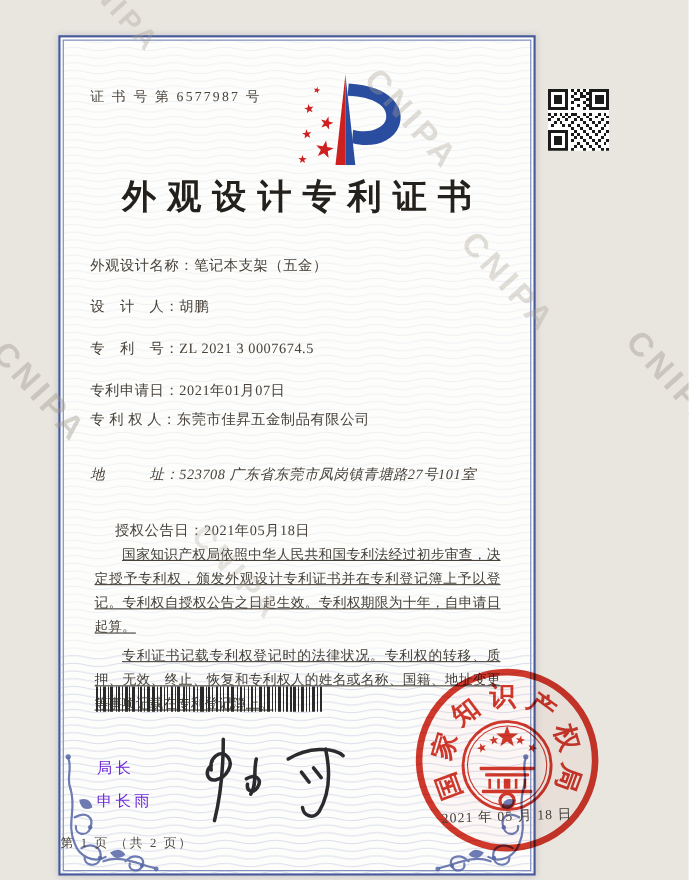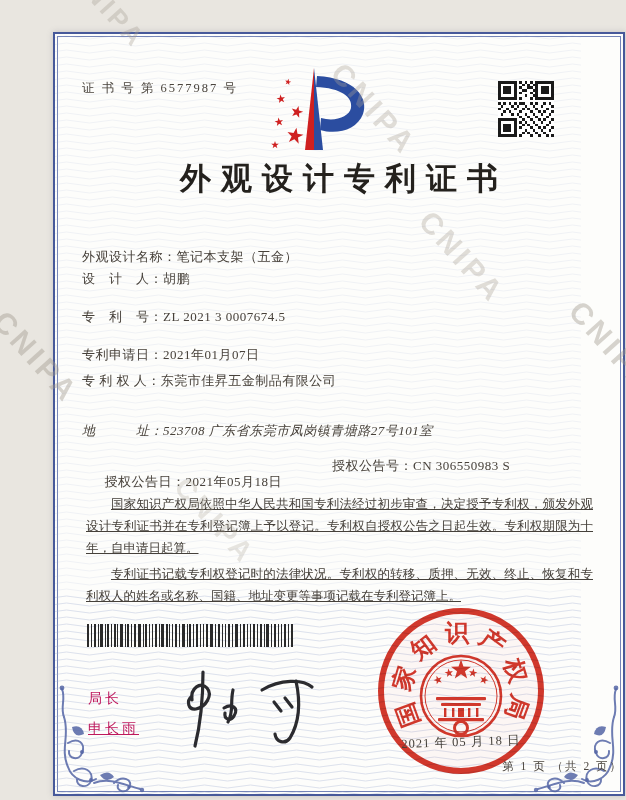--- a/index.html
+++ b/index.html
@@ -3,21 +3,21 @@
 <meta charset="utf-8">
 <style>
   html,body{margin:0;padding:0;}
   body{
     width:626px;height:800px;position:relative;overflow:hidden;
     background:#e9e6e0;
     font-family:"Liberation Serif","DejaVu Serif",serif;
   }
   
   .sheet{
-    position:absolute;left:53px;top:32px;width:572px;height:764px;
+    position:absolute;left:53px;top:32px;width:434px;height:764px;
     box-sizing:border-box;border:2px solid #47599a;background:#fdfdfb;
     box-shadow:0 0 6px rgba(90,90,110,.25);
   }
   .sheet-inner{position:absolute;inset:2px;border:1px solid #7484b8;}
   .waves{position:absolute;inset:0;width:100%;height:100%;z-index:0;}
   .corner{position:absolute;bottom:1px;z-index:1;}
   .corner.left{left:1px;}
   .corner.right{right:1px;transform:scaleX(-1);}
   
   .cert-no{
@@ -27,45 +27,45 @@
   .logo{position:absolute;left:202px;top:28px;z-index:2;}
   .qr{position:absolute;left:443px;top:47px;z-index:2;}
   .title{
     position:absolute;left:0;right:0;top:124px;z-index:2;
     text-align:center;font-size:31px;font-weight:bold;color:#24211d;
     letter-spacing:10px;text-indent:10px;
   }
   .fields{position:absolute;left:27px;right:24px;top:198px;z-index:2;color:#47413a;}
   .frow{position:absolute;left:0;font-size:13px;letter-spacing:.5px;white-space:pre;}
   .frow .lbl{white-space:pre;}
-  .frow.r0{top:0;margin-top:16px;} .frow.r1{top:38px;} .frow.r2{top:76px;}
+  .frow.r0{top:0;} .frow.r1{top:38px;} .frow.r2{top:76px;}
   .frow.r3{top:114px;} .frow.r4{top:140px;} .frow.r5{top:190px;font-style:italic;}
   .frow.r6{top:225px;width:100%;}
   .grant-no{position:absolute;left:250px;top:0;white-space:pre;}
   .paras{
     position:absolute;left:27px;right:26px;top:455px;z-index:2;
     font-size:12.5px;line-height:22px;color:#46413b;text-align:justify;
   }
   .paras p{margin:4px;text-indent:2em;text-decoration:underline;}
   .barcode{position:absolute;left:32px;top:590px;z-index:2;}
   .signer{
     position:absolute;left:33px;top:656px;z-index:2;
-    font-size:14px;letter-spacing:3px;color:#be185d;
-  }
-  .signer .name{position:absolute;left:0;top:30px;white-space:nowrap;text-decoration:underline;}
+    font-size:14px;letter-spacing:3px;color:#6d28d9;
+  }
+  .signer .name{position:absolute;left:0;top:30px;white-space:nowrap;}
   .signature{position:absolute;left:115px;top:628px;z-index:2;}
   .seal{position:absolute;left:319px;top:570px;z-index:3;opacity:.93;mix-blend-mode:multiply;}
   .seal-date{
     position:absolute;left:316px;top:700px;width:180px;z-index:4;
     text-align:center;font-size:12.5px;letter-spacing:1px;color:#44403a;
     transform:rotate(-2deg);white-space:pre;
   }
   .footer{
     position:absolute;left:0;right:0;top:725px;z-index:2;
-    text-align:right;font-size:11.5px;letter-spacing:2px;color:#4c463f;white-space:pre;
+    text-align:left;font-size:11.5px;letter-spacing:2px;color:#4c463f;white-space:pre;
   }
   
   .wm{
     position:absolute;z-index:5;pointer-events:none;
     font-family:"Liberation Sans","DejaVu Sans",sans-serif;
     font-weight:bold;letter-spacing:4px;color:rgba(168,160,148,.35);
     transform:rotate(48deg);white-space:nowrap;
   }
   .wm.w1{left:318px;top:92px;font-size:30px;}
   .wm.w2{left:406px;top:240px;font-size:30px;}
@@ -186,21 +186,20 @@
 
   <div class="fields">
     <div class="frow r0"><span class="lbl">外观设计名称：</span><span>笔记本支架（五金）</span></div>
     <div class="frow r1"><span class="lbl">设　计　人：</span><span>胡鹏</span></div>
     <div class="frow r2"><span class="lbl">专　利　号：</span><span>ZL 2021 3 0007674.5</span></div>
     <div class="frow r3"><span class="lbl">专利申请日：</span><span>2021年01月07日</span></div>
     <div class="frow r4"><span class="lbl">专 利 权 人：</span><span>东莞市佳昇五金制品有限公司</span></div>
     <div class="frow r5"><span class="lbl">地　　　址：</span><span>523708 广东省东莞市凤岗镇青塘路27号101室</span></div>
     <div class="frow r6">
       <span><span class="lbl">授权公告日：</span><span>2021年05月18日</span></span>
-      <span class="grant-no"><span class="lbl">授权公告号：</span><span>CN 306550983 S</span></span>
     </div>
   </div>
 
   <div class="paras">
     <p>国家知识产权局依照中华人民共和国专利法经过初步审查，决定授予专利权，颁发外观设计专利证书并在专利登记簿上予以登记。专利权自授权公告之日起生效。专利权期限为十年，自申请日起算。</p>
     <p>专利证书记载专利权登记时的法律状况。专利权的转移、质押、无效、终止、恢复和专利权人的姓名或名称、国籍、地址变更等事项记载在专利登记簿上。</p>
   </div>
 
   <svg class="barcode" width="207" height="23" viewBox="0 0 207 23" shape-rendering="crispEdges">
     <g fill="#2a2a2a">

